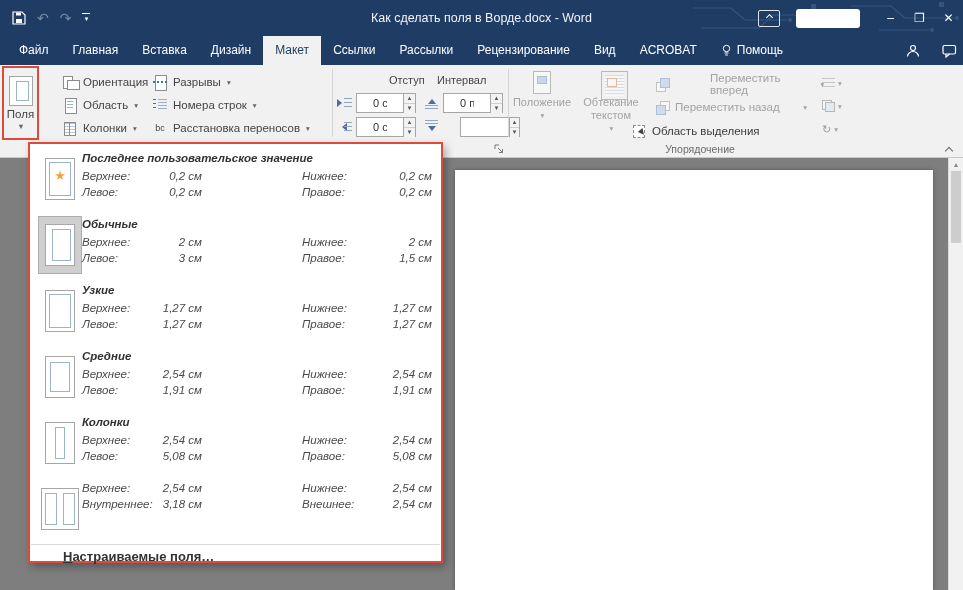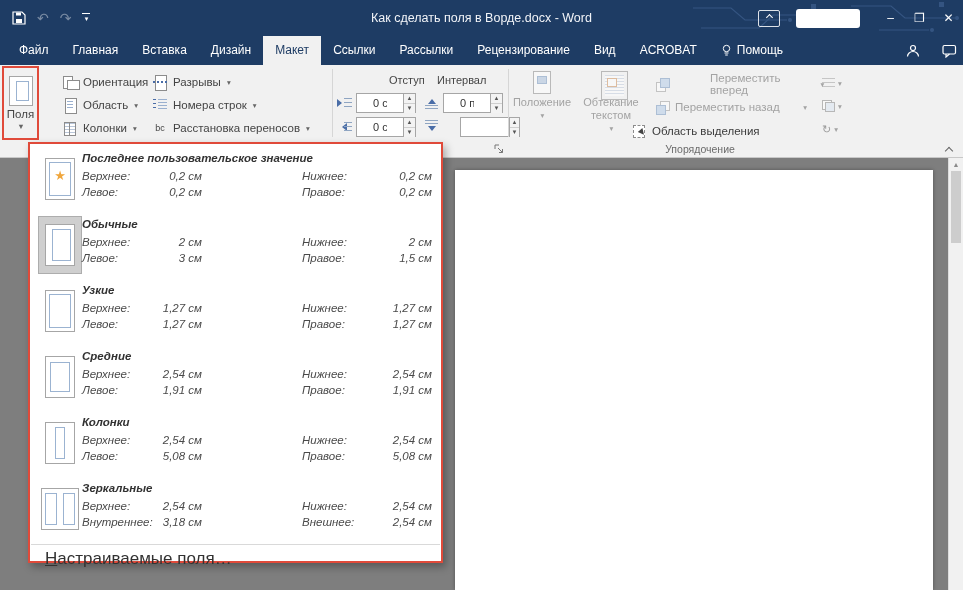--- a/index.html
+++ b/index.html
@@ -109,21 +109,21 @@
   .mi-ic { width:44px; flex:none; display:flex; justify-content:center; align-items:center; height:58px; }
   .mi-ic.sel { background:#cfcfcf; box-shadow:inset 0 0 0 1px #adadad; }
   .mi-body { flex:1; min-width:0;font-style:italic; }
   .mi-name { font-weight:bold; font-size:11.5px; color:#323232; margin:2px 0 4px 0; }
   .mr { display:flex; font-size:11.5px; color:#4a4a4a; line-height:16px; }
   .mr .l1 { width:70px; }
   .mr .v1 { width:50px; text-align:right; }
   .mr .spc { width:100px; }
   .mr .l2 { width:70px; }
   .mr .v2 { flex:1; text-align:right; }
-  .menu-footer { border-top:1px solid #d9d9d9; margin:0 1px; padding:4px 0 0 14px; font-size:17px; color:#323232; cursor:pointer; }
+  .menu-footer { border-top:1px solid #d9d9d9; margin:0 1px; padding:4px 0 0 32px; font-size:13px; color:#323232; cursor:pointer;font-weight:bold; }
   .menu-footer .accel { text-decoration:underline; }
 
   
   .picon { position:relative; background:#fff; border:1px solid #a6a6a6; width:30px; height:42px; flex:none; }
   .picon .in { position:absolute; border:1px solid #9bb3d1; }
   .pi-custom .in { top:3px; bottom:3px; left:3px; right:3px; }
   .pi-custom .star { position:absolute; left:0; right:0; top:10px; text-align:center; font-size:13px; color:#f0a63c; line-height:13px; }
   .pi-normal .in { top:4px; bottom:4px; left:6px; right:3px; }
   .pi-narrow .in { top:3px; bottom:3px; left:3px; right:3px; }
   .pi-moderate .in { top:5px; bottom:5px; left:4px; right:4px; }
@@ -473,21 +473,20 @@
       </div>
 
       <div class="mi">
         <div class="mi-ic">
             <span class="picon pi-mirror">
               <span class="inL"></span>
               <span class="inR"></span>
             </span>
           </div>
         <div class="mi-body">
-          <div class="mi-name">Зеркальные</div>
           <div class="mr">
             <span class="l1">Верхнее:</span>
             <span class="v1">2,54 см</span>
             <span class="spc"></span>
             <span class="l2">Нижнее:</span>
             <span class="v2">2,54 см</span>
           </div>
           <div class="mr">
             <span class="l1">Внутреннее:</span>
             <span class="v1">3,18 см</span>

